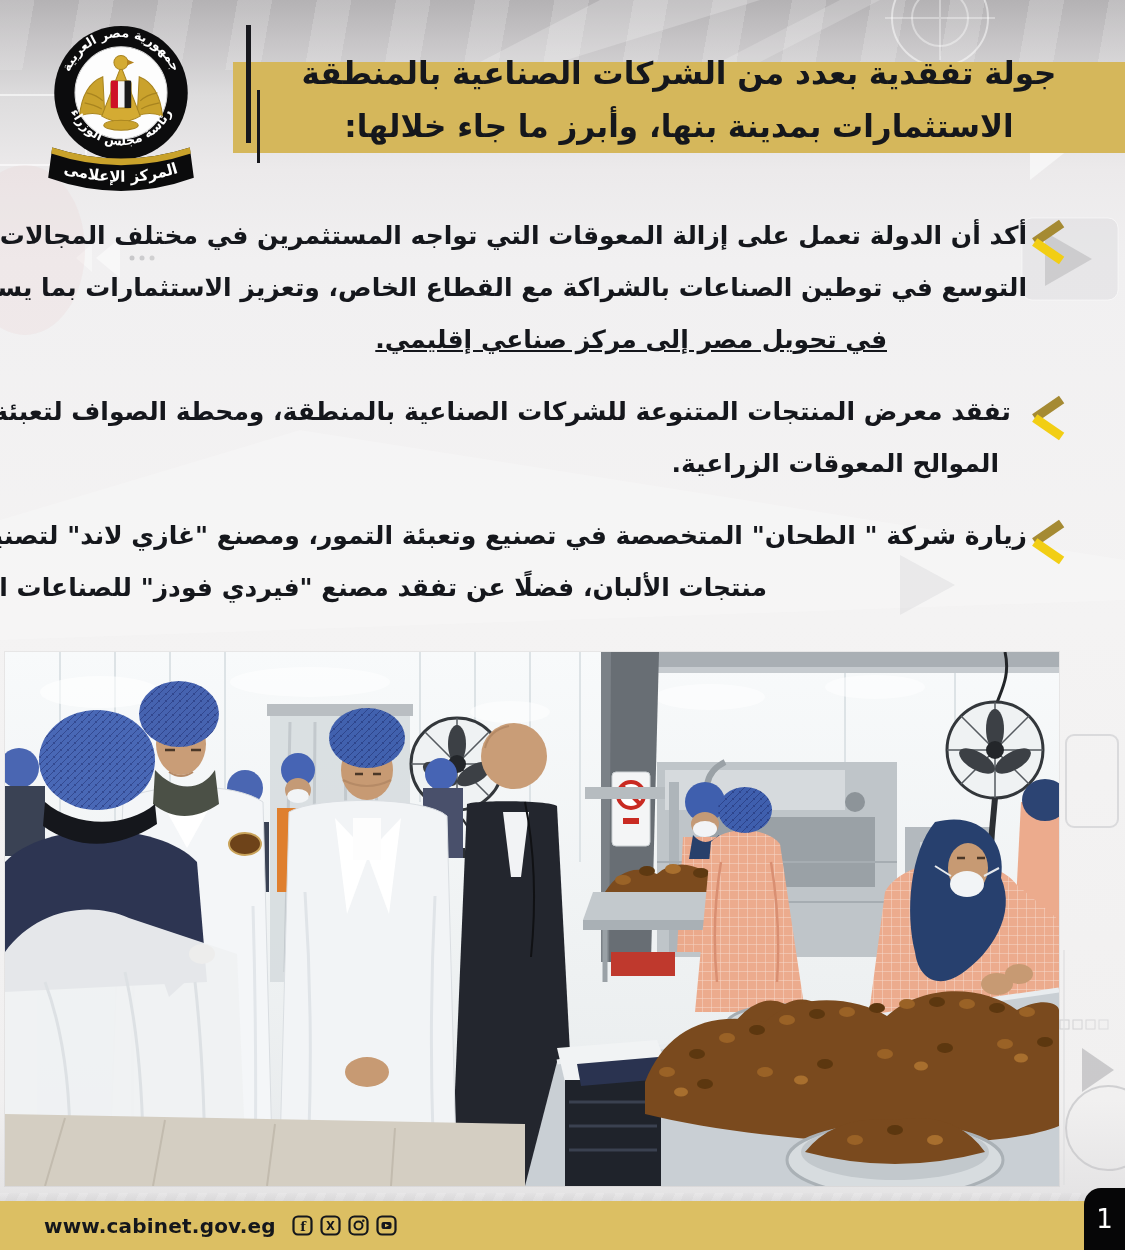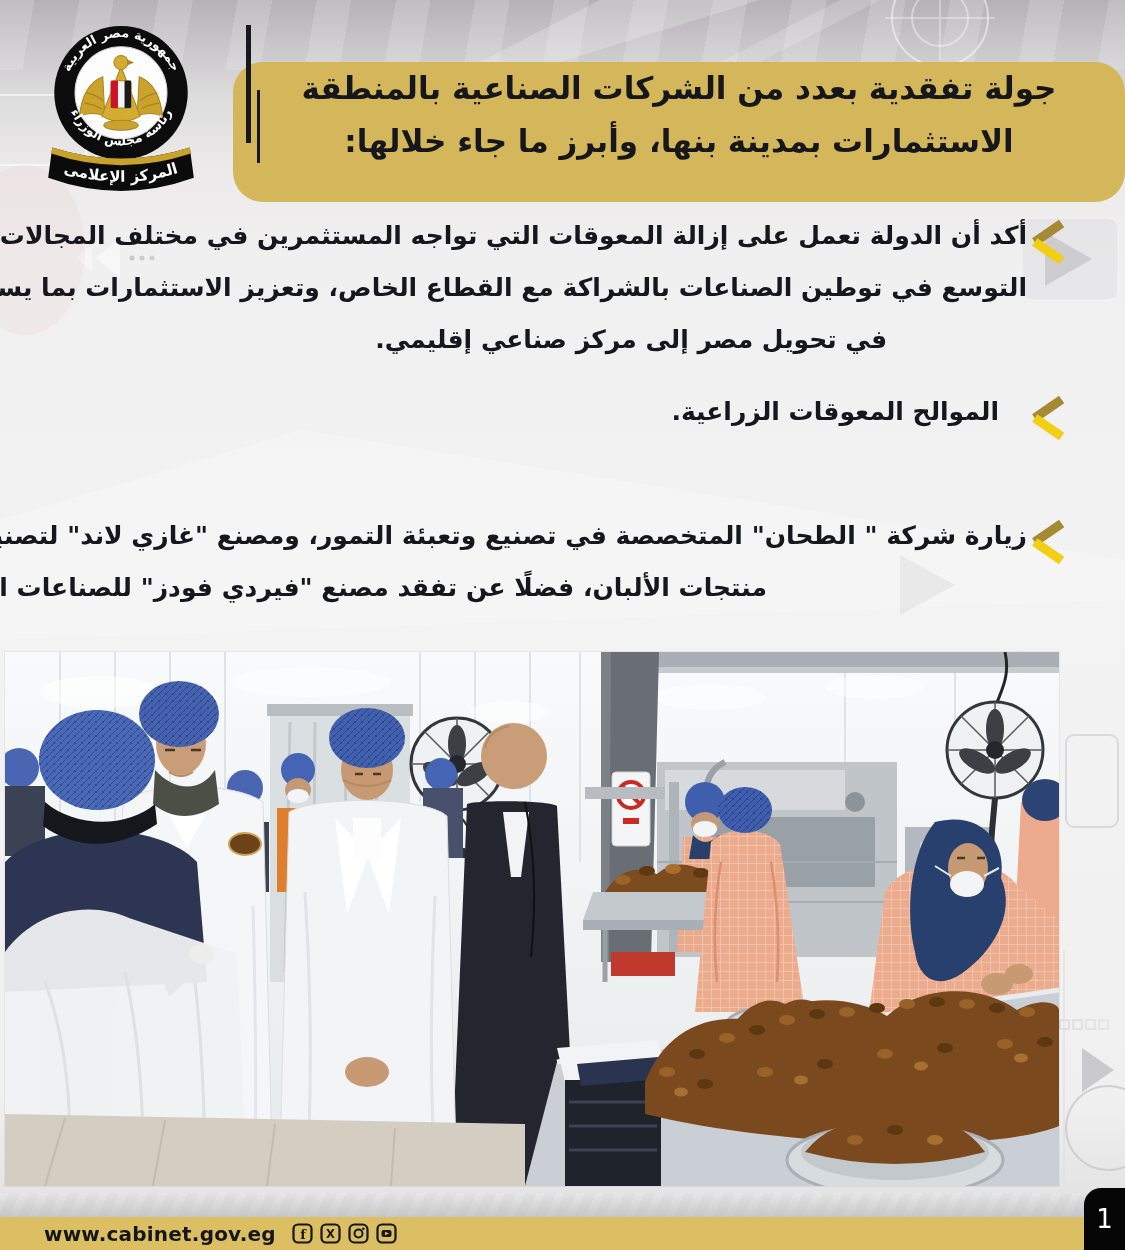--- a/index.html
+++ b/index.html
@@ -3,42 +3,42 @@
 <meta charset="utf-8">
 <style>
   html,body{margin:0;padding:0;}
   body{font-family:"DejaVu Sans","Liberation Sans",sans-serif;}
   .page{position:relative;width:1125px;height:1250px;overflow:hidden;
     background:linear-gradient(180deg,#b4b2b4 0px,#c6c4c6 40px,#dddcdd 95px,#eceaeb 170px,#f1f0f1 260px,#f4f3f3 620px,#f1f0f0 1100px,#e4e3e4 1200px,#dcdbdc 1250px);}
   .decor{position:absolute;left:0;top:0;z-index:0;}
   .topstripe{position:absolute;left:0;top:0;width:1125px;height:70px;z-index:0;
     background:repeating-linear-gradient(100deg,rgba(255,255,255,.16) 0 34px,rgba(0,0,0,0) 34px 78px);}
   
-  .band{position:absolute;left:233px;top:62px;right:0;height:140px;background:#d5b75b;z-index:1;
-    display:flex;flex-direction:column;justify-content:flex-start;align-items:center;border-radius:30px;}
+  .band{position:absolute;left:233px;top:62px;right:0;height:91px;background:#d5b75b;z-index:1;
+    display:flex;flex-direction:column;justify-content:flex-end;align-items:center;}
   .title-line{direction:rtl;white-space:nowrap;color:#15171c;font-weight:700;font-size:31px;line-height:53px;}
   .vline{position:absolute;background:#17181d;z-index:2;}
   .vline-a{left:246px;top:25px;width:5px;height:118px;}
   .vline-b{left:257px;top:90px;width:3px;height:73px;}
   .logo{position:absolute;left:46px;top:18px;width:150px;height:178px;z-index:3;}
   
   .bullet{position:absolute;left:54px;right:98px;z-index:1;direction:rtl;}
   .bl{white-space:nowrap;text-align:right;color:#15171c;font-weight:700;font-size:25px;line-height:52px;height:52px;}
   .b1{top:210px;} .b2{top:386px;} .b3{top:510px;}
-  .pr-140{padding-right:140px;} .pr-16{padding-right:16px;} .pr-28{padding-right:28px;} .pr-260{padding-right:260px;}
+  .pr-140{padding-right:140px;text-decoration:underline;} .pr-16{padding-right:16px;} .pr-28{padding-right:28px;} .pr-260{padding-right:260px;}
   .chev{position:absolute;right:60px;width:37px;height:48px;z-index:1;}
   .c1{top:218px;} .c2{top:394px;} .c3{top:518px;}
   
   .photo{position:absolute;left:5px;top:652px;width:1054px;height:534px;margin:0;z-index:1;
     box-shadow:0 0 0 1px rgba(0,0,0,.05);background:#eef1f2;}
   
   .prefooter{position:absolute;left:0;bottom:33px;width:1125px;height:24px;z-index:1;
     background:linear-gradient(180deg,rgba(190,189,191,.05),rgba(180,179,182,.6)),
     repeating-linear-gradient(115deg,rgba(255,255,255,.22) 0 8px,rgba(0,0,0,0) 8px 18px);}
-  .footer{position:absolute;left:0;bottom:0;width:1125px;height:33px;background:#dcbf63;z-index:1;
+  .footer{position:absolute;left:0;bottom:0;width:1125px;height:49px;background:#dcbf63;z-index:1;
     display:flex;align-items:center;padding-left:44px;box-sizing:border-box;}
   .url{font-weight:700;font-size:20px;color:#15171c;letter-spacing:.2px;}
   .icons{display:flex;gap:7px;margin-left:16px;}
   .icons svg{display:block;}
   .tab{position:absolute;right:0;bottom:0;width:41px;height:62px;background:#060607;z-index:2;
     border-top-left-radius:17px;display:flex;align-items:center;justify-content:center;}
   .tab span{color:#fff;font-size:26px;font-weight:400;line-height:1;}
 </style>
 </head>
 <body>
@@ -125,20 +125,21 @@
     <div class="bl">أكد أن الدولة تعمل على إزالة المعوقات التي تواجه المستثمرين في مختلف المجالات، مع</div>
     <div class="bl">التوسع في توطين الصناعات بالشراكة مع القطاع الخاص، وتعزيز الاستثمارات بما يسهم</div>
     <div class="bl pr-140">في تحويل مصر إلى مركز صناعي إقليمي.</div>
   </div>
 
   <svg class="chev c2" viewBox="0 0 44 50">
     <path d="M40,3 L8,25" stroke="#a58a33" stroke-width="11" fill="none"></path>
     <path d="M8,25 L40,47" stroke="#f2ce14" stroke-width="11" fill="none"></path>
   </svg>
   <div class="bullet b2">
+    <div class="bl pr-16">تفقد معرض المنتجات المتنوعة للشركات الصناعية بالمنطقة، ومحطة الصواف لتعبئة</div>
     <div class="bl pr-28">الموالح المعوقات الزراعية.</div>
   </div>
 
   <svg class="chev c3" viewBox="0 0 44 50">
     <path d="M40,3 L8,25" stroke="#a58a33" stroke-width="11" fill="none"></path>
     <path d="M8,25 L40,47" stroke="#f2ce14" stroke-width="11" fill="none"></path>
   </svg>
   <div class="bullet b3">
     <div class="bl">زيارة شركة " الطحان" المتخصصة في تصنيع وتعبئة التمور، ومصنع "غازي لاند" لتصنيع</div>
     <div class="bl pr-260">منتجات الألبان، فضلًا عن تفقد مصنع "فيردي فودز" للصناعات الغذائية.</div>

